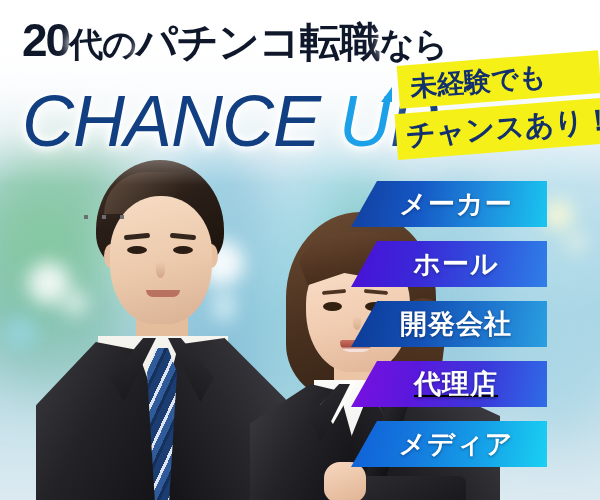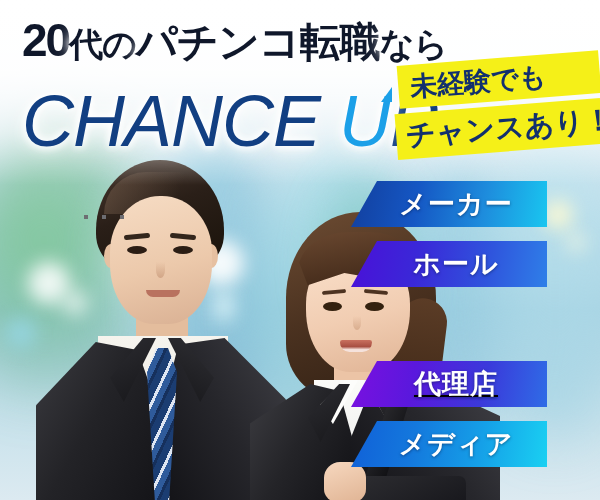--- a/index.html
+++ b/index.html
@@ -333,20 +333,23 @@
     <span>チャンスあり！</span>
   </div>
 
   <div class="cats">
     <div class="cat cat-0">
       <span>メーカー</span>
     </div>
     <div class="cat cat-1">
       <span>ホール</span>
     </div>
+    <div class="cat cat-2">
+      <span>開発会社</span>
+    </div>
     <div class="cat cat-3">
       <span>代理店</span>
     </div>
     <div class="cat cat-4">
       <span>メディア</span>
     </div>
   </div>
 
 
 </div>

